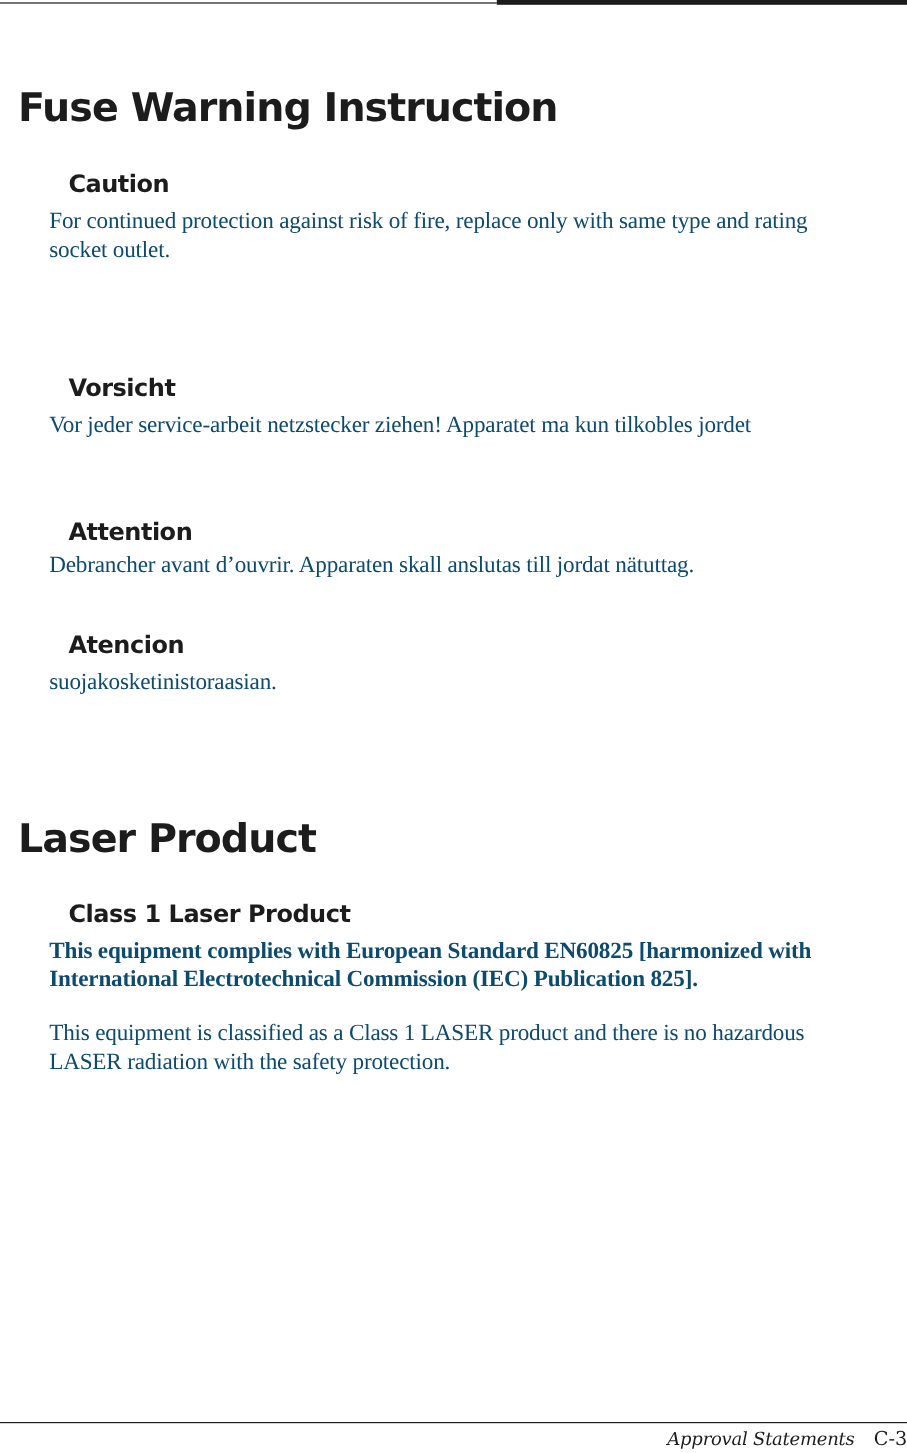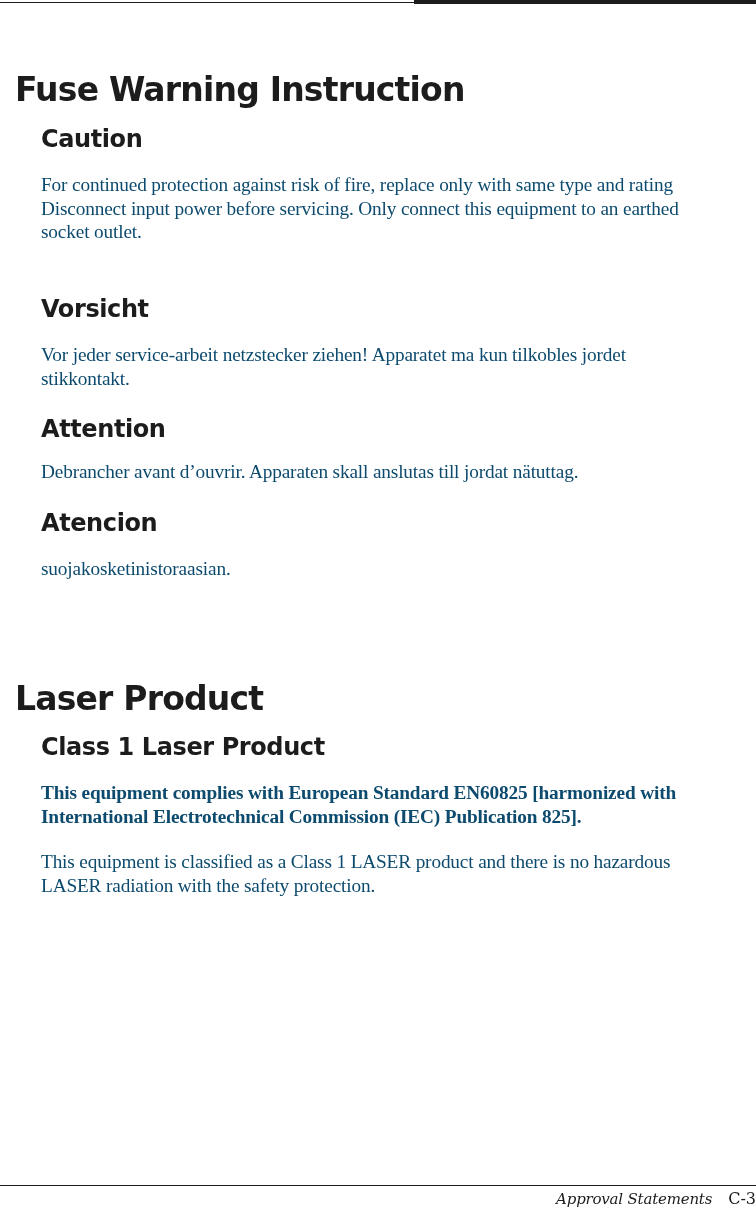--- a/index.html
+++ b/index.html
@@ -15,21 +15,21 @@
     }
     .h1 {
       position: absolute; left: 0;
       font-family: "DejaVu Sans", sans-serif; font-weight: bold;
       font-size: 33px; letter-spacing: -0.8px; margin: 15px; white-space: nowrap;
       color: #1c1c1c;
     }
     .h2 {
       position: absolute; left: 41px;
       font-family: "DejaVu Sans", sans-serif; font-weight: bold;
-      font-size: 24px; letter-spacing: -0.4px; margin: 0; white-space: nowrap;
+      font-size: 20px; letter-spacing: -0.4px; margin: 16px; white-space: nowrap;
       color: #1c1c1c;
     }
     .p {
       position: absolute; left: 41px; width: 715px;
       font-family: "Liberation Serif", serif; font-size: 19.3px; line-height: 23.5px;
       margin: 0; color: #0c4a6e; letter-spacing: -0.15px;
     }
     .p span { display: block; white-space: nowrap; }
     .footer-rule {
       position: absolute; left: 0; right: 0; top: 1185px; height: 1px; background: #1c1c1c;
@@ -49,28 +49,26 @@
 <body>
 
 <div class="top-rule-thin"></div>
 <div class="top-rule-thick"></div>
 
 <h1 class="h1" style="top:55px;">Fuse Warning Instruction</h1>
 
 <h2 class="h2" style="top:125px;">Caution</h2>
 <div class="p" style="top:173px;">
   <span>For continued protection against risk of fire, replace only with same type and rating</span>
-  <span>Disconnect input power before servicing. Only connect this equipment to an earthed</span>
   <span>socket outlet.</span>
 </div>
 
 <h2 class="h2" style="top:295px;">Vorsicht</h2>
 <div class="p" style="top:343px;">
   <span>Vor jeder service-arbeit netzstecker ziehen! Apparatet ma kun tilkobles jordet</span>
-  <span>stikkontakt.</span>
 </div>
 
 <h2 class="h2" style="top:415px;">Attention</h2>
 <div class="p" style="top:460px;">
   <span>Debrancher avant d’ouvrir. Apparaten skall anslutas till jordat nätuttag.</span>
 </div>
 
 <h2 class="h2" style="top:509px;">Atencion</h2>
 <div class="p" style="top:557px;">
   <span>suojakosketinistoraasian.</span>

